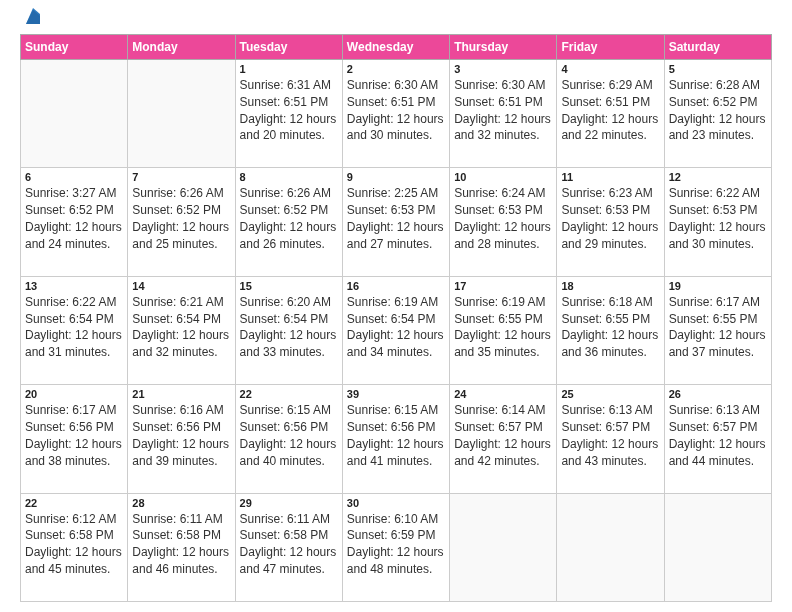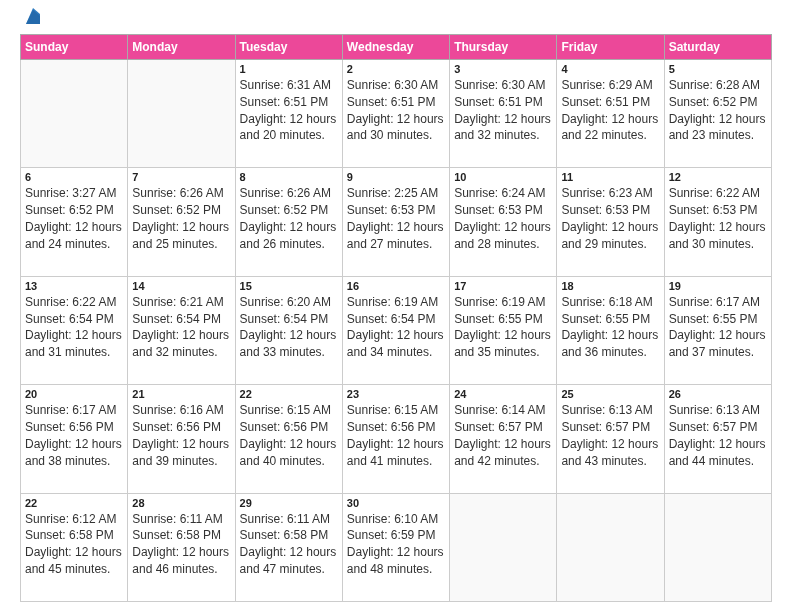--- a/index.html
+++ b/index.html
@@ -215,21 +215,21 @@
           </td>
           <td>
             <span class="day-number">21</span>
             <div class="day-info"><span>Sunrise: 6:16 AM</span><br><span>Sunset: 6:56 PM</span><br><span>Daylight: 12 hours</span><br><span>and 39 minutes.</span></div>
           </td>
           <td>
             <span class="day-number">22</span>
             <div class="day-info"><span>Sunrise: 6:15 AM</span><br><span>Sunset: 6:56 PM</span><br><span>Daylight: 12 hours</span><br><span>and 40 minutes.</span></div>
           </td>
           <td>
-            <span class="day-number">23</span>
+            <span class="day-number">39</span>
             <div class="day-info"><span>Sunrise: 6:15 AM</span><br><span>Sunset: 6:56 PM</span><br><span>Daylight: 12 hours</span><br><span>and 41 minutes.</span></div>
           </td>
           <td>
             <span class="day-number">24</span>
             <div class="day-info"><span>Sunrise: 6:14 AM</span><br><span>Sunset: 6:57 PM</span><br><span>Daylight: 12 hours</span><br><span>and 42 minutes.</span></div>
           </td>
           <td>
             <span class="day-number">25</span>
             <div class="day-info"><span>Sunrise: 6:13 AM</span><br><span>Sunset: 6:57 PM</span><br><span>Daylight: 12 hours</span><br><span>and 43 minutes.</span></div>
           </td>

